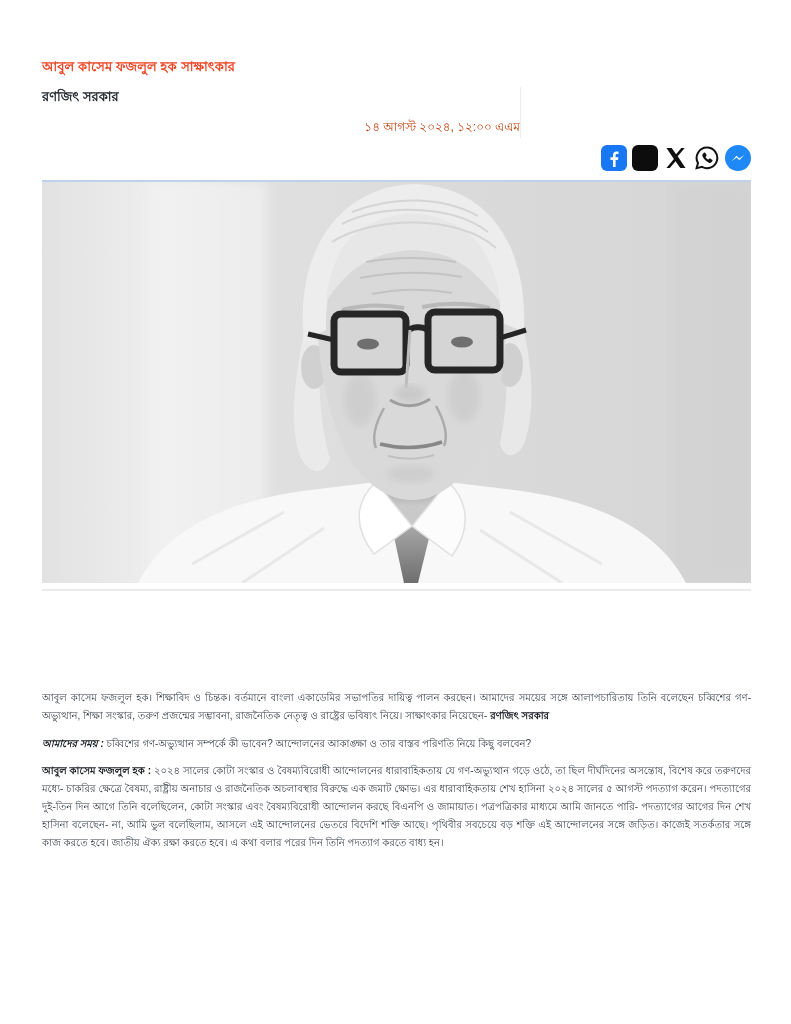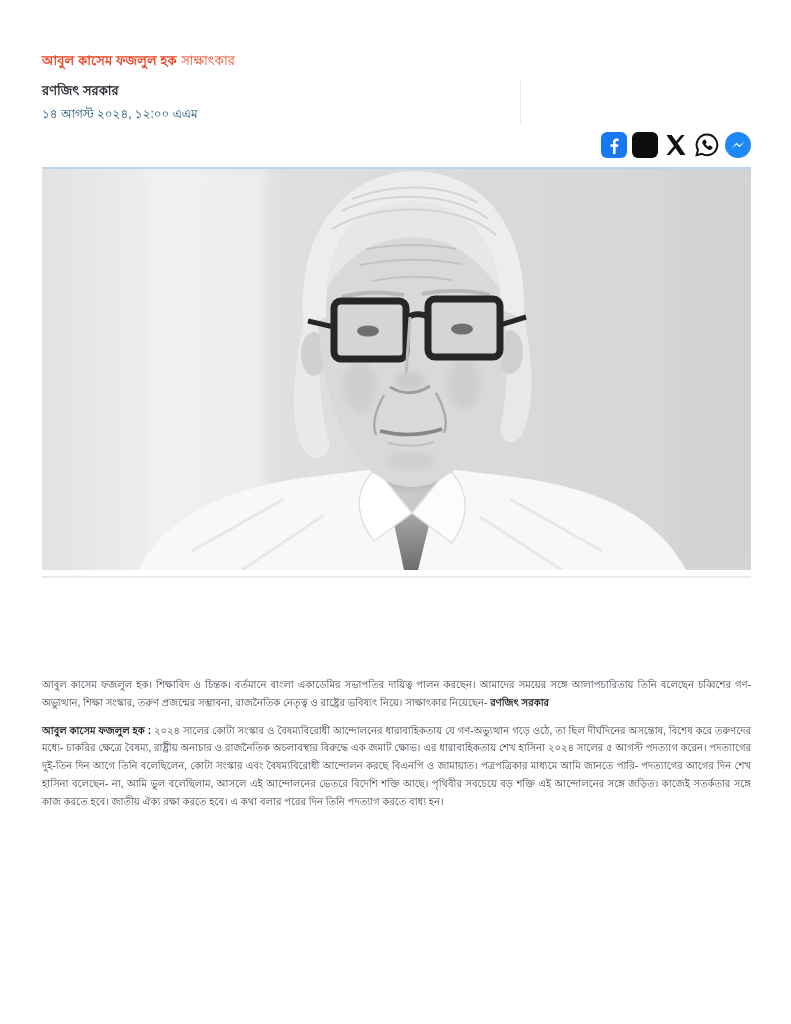--- a/index.html
+++ b/index.html
@@ -12,27 +12,27 @@
 
   .kicker{
     display:inline-block;font-size:13px;font-weight:bold;color:#ef4323;
     text-decoration:none;cursor:pointer;letter-spacing:.1px;
   }
   h1.title{
     margin:10px 0 0 0;font-size:27px;line-height:1.35;font-weight:bold;
     color:#20262e;letter-spacing:.1px;
   }
   .category{
-    display:inline-block;margin-top:7px;font-size:13px;font-weight:normal;
+    display:inline-block;margin-top:13px;font-size:13px;font-weight:bold;
     color:#ef4323;text-decoration:none;cursor:pointer;
   }
   .byline-row{display:flex;align-items:stretch;margin-top:9px;}
   .byline-left{width:478px;}
   .author{font-size:13px;font-weight:bold;color:#24292f;cursor:pointer;}
-  .date{margin-top:3px;font-size:12px;color:#0c4a6e;}
+  .date{margin-top:10px;font-size:12px;color:#c2410c;text-align:right;}
   .byline-divider{width:1px;background:#ececec;}
 
   .share-row{display:flex;justify-content:flex-end;gap:5px;margin-top:7px;}
   .share-btn{
     width:26px;height:26px;padding:0;border:none;background:transparent;
     cursor:pointer;display:inline-flex;align-items:center;justify-content:center;
   }
   .share-btn svg{display:block;}
 
   figure.photo{
@@ -169,17 +169,18 @@
       <path d="M 346 274 Q 370 280 392 273" stroke="#c0c0c0" stroke-width="2" fill="none"></path>
       <ellipse cx="369" cy="292" rx="24" ry="9" fill="#c8c8c8" opacity="0.6" filter="url(#soft2)"></ellipse>
     </svg>
   </figure>
 
   <hr class="photo-rule">
 
   <div class="article-body">
     <p><span>আবুল কাসেম ফজলুল হক। শিক্ষাবিদ ও চিন্তক। বর্তমানে বাংলা একাডেমির সভাপতির দায়িত্ব পালন করছেন। আমাদের সময়ের সঙ্গে আলাপচারিতায় তিনি বলেছেন চব্বিশের গণ-অভ্যুত্থান, শিক্ষা সংস্কার, তরুণ প্রজন্মের সম্ভাবনা, রাজনৈতিক নেতৃত্ব ও রাষ্ট্রের ভবিষ্যৎ নিয়ে। সাক্ষাৎকার নিয়েছেন- </span><strong>রণজিৎ সরকার</strong></p>
 
+    <p><strong class="q-speaker">আমাদের সময় :</strong><span> চব্বিশের গণ-অভ্যুত্থান সম্পর্কে কী ভাবেন? আন্দোলনের আকাঙ্ক্ষা ও তার বাস্তব পরিণতি নিয়ে কিছু বলবেন?</span></p>
 
     <p><strong>আবুল কাসেম ফজলুল হক :</strong><span> ২০২৪ সালের কোটা সংস্কার ও বৈষম্যবিরোধী আন্দোলনের ধারাবাহিকতায় যে গণ-অভ্যুত্থান গড়ে ওঠে, তা ছিল দীর্ঘদিনের অসন্তোষ, বিশেষ করে তরুণদের মধ্যে- চাকরির ক্ষেত্রে বৈষম্য, রাষ্ট্রীয় অনাচার ও রাজনৈতিক অচলাবস্থার বিরুদ্ধে এক জমাট ক্ষোভ। এর ধারাবাহিকতায় শেখ হাসিনা ২০২৪ সালের ৫ আগস্ট পদত্যাগ করেন। পদত্যাগের দুই-তিন দিন আগে তিনি বলেছিলেন, কোটা সংস্কার এবং বৈষম্যবিরোধী আন্দোলন করছে বিএনপি ও জামায়াত। পত্রপত্রিকার মাধ্যমে আমি জানতে পারি- পদত্যাগের আগের দিন শেখ হাসিনা বলেছেন- না, আমি ভুল বলেছিলাম, আসলে এই আন্দোলনের ভেতরে বিদেশি শক্তি আছে। পৃথিবীর সবচেয়ে বড় শক্তি এই আন্দোলনের সঙ্গে জড়িত। কাজেই সতর্কতার সঙ্গে কাজ করতে হবে। জাতীয় ঐক্য রক্ষা করতে হবে। এ কথা বলার পরের দিন তিনি পদত্যাগ করতে বাধ্য হন।</span></p>
   </div>
 
 </div>
 
 </body></html>

